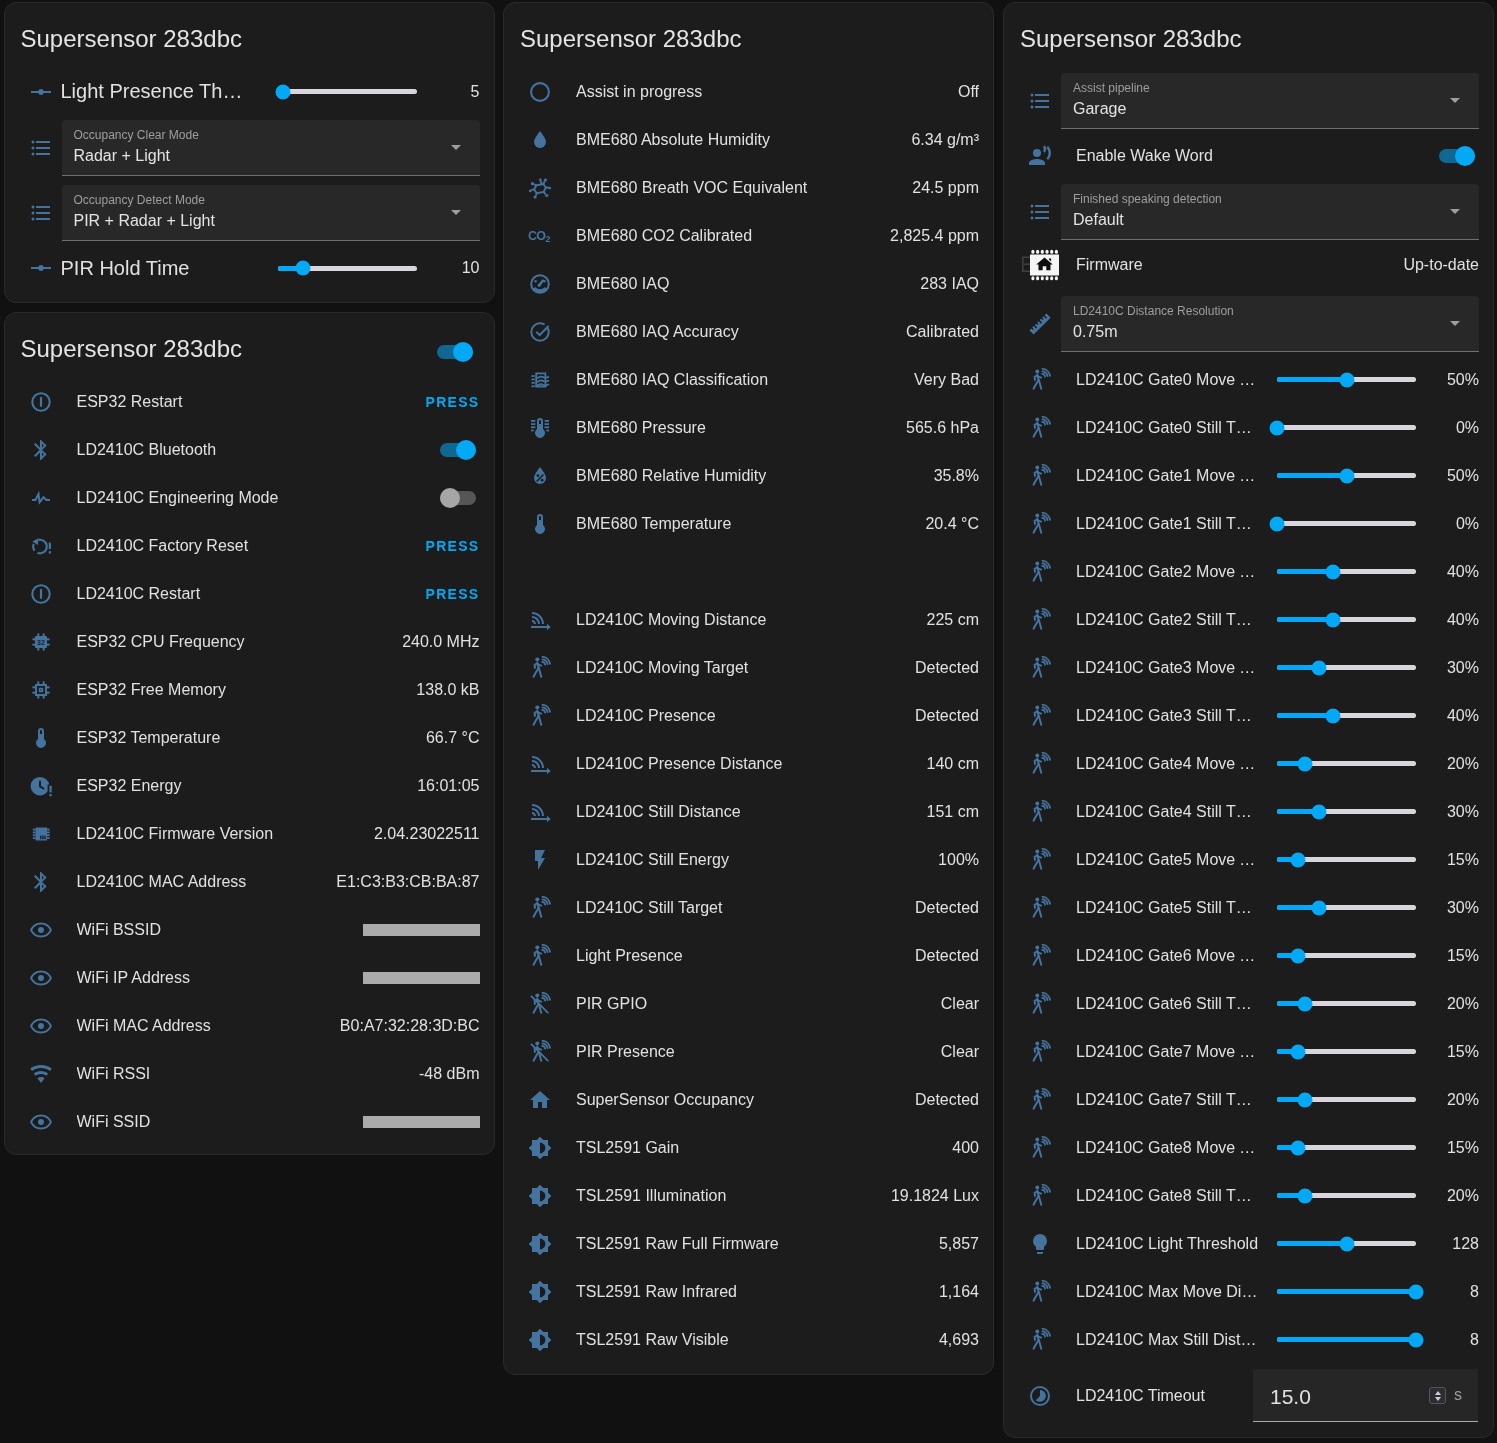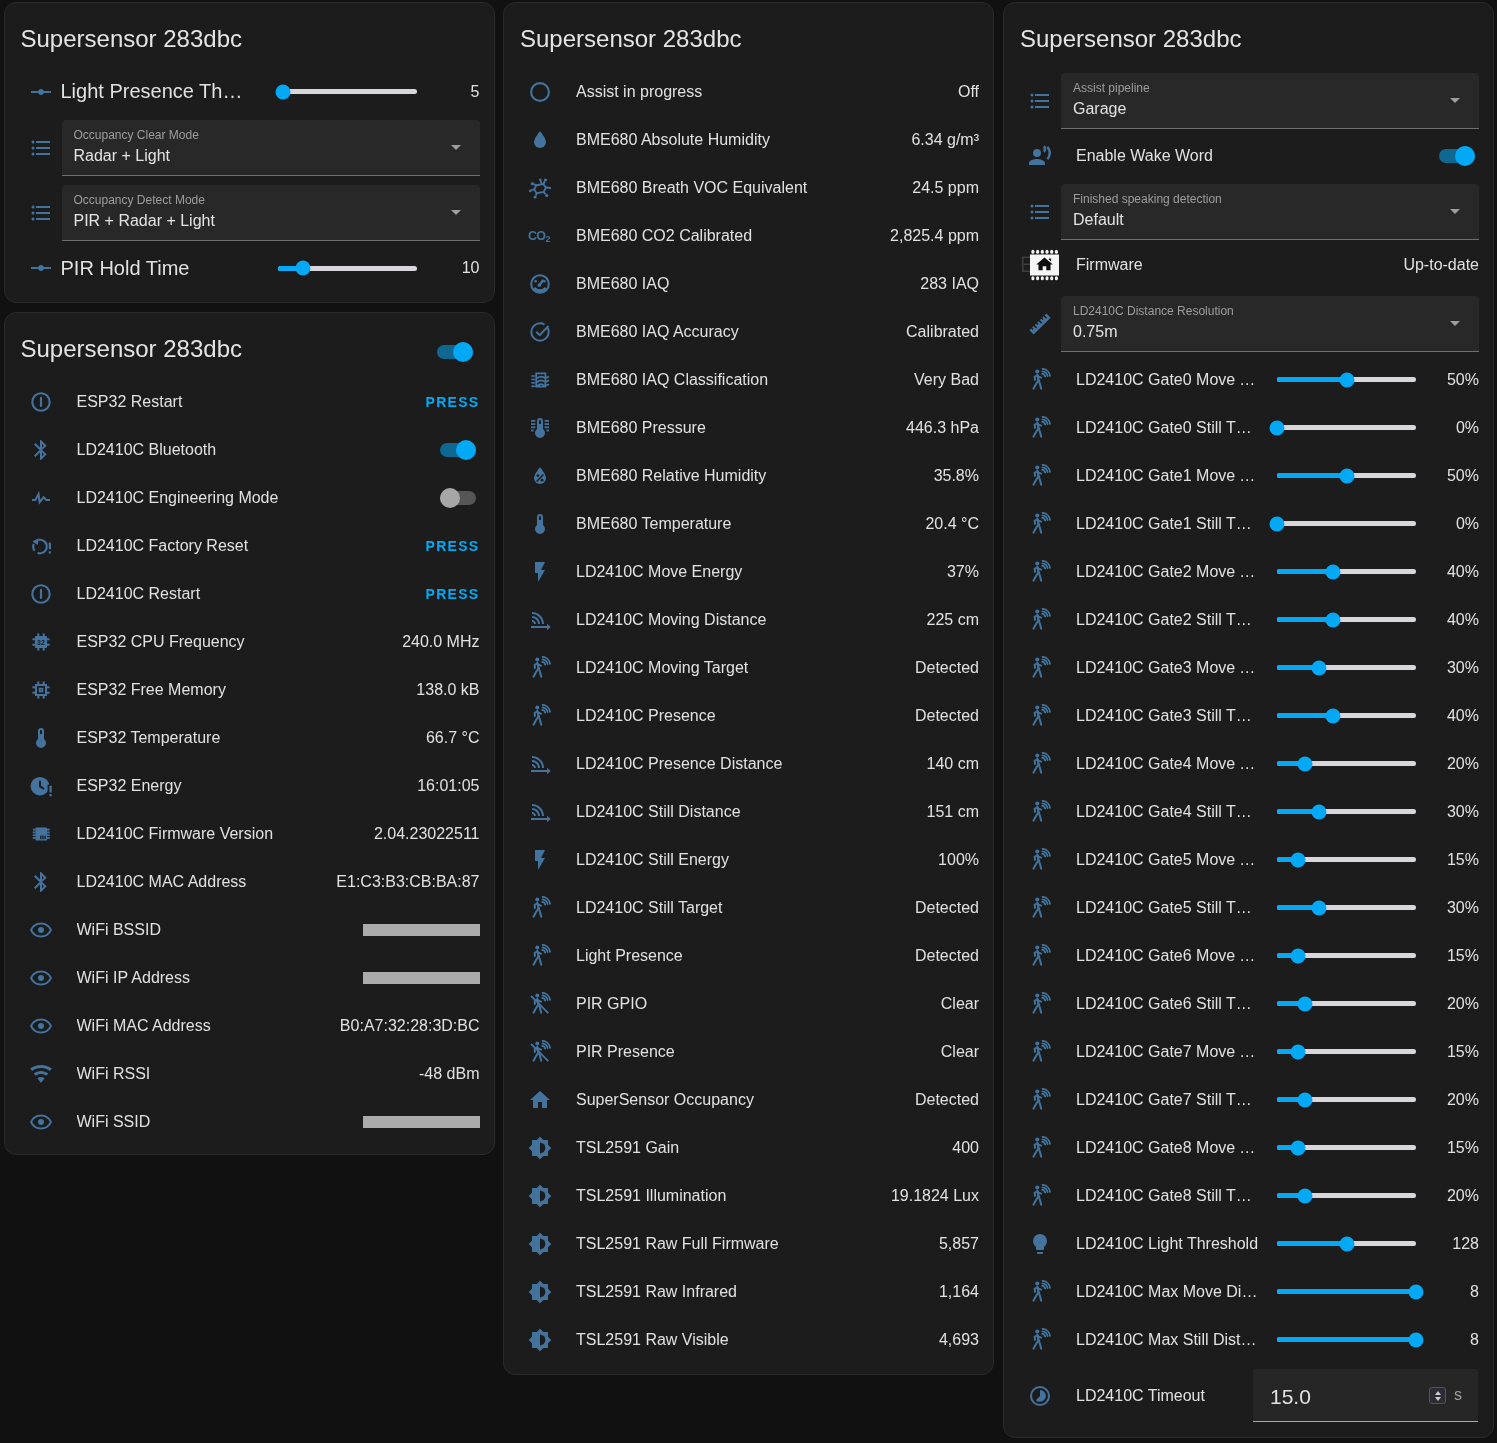--- a/index.html
+++ b/index.html
@@ -372,21 +372,21 @@
           <rect fill="#44739e" x="16.6" y="7.2" width="4.4" height="1.8"></rect>
           <rect fill="#44739e" x="16.6" y="10.4" width="4.4" height="1.8"></rect>
           <rect fill="#44739e" x="3" y="4" width="4.4" height="1.8"></rect>
           <rect fill="#44739e" x="3" y="7.2" width="4.4" height="1.8"></rect>
           <rect fill="#44739e" x="3" y="10.4" width="4.4" height="1.8"></rect>
           <rect fill="#44739e" x="18.4" y="13.6" width="2.6" height="1.8"></rect>
           <rect fill="#44739e" x="3" y="13.6" width="2.6" height="1.8"></rect>
         </svg>
       </div>
       <div class="nm">BME680 Pressure</div>
-      <div class="val">446.3 hPa</div>
+      <div class="val">565.6 hPa</div>
     </div>
 <div class="row" style="top:448.9px">
       <div class="badge">
         <svg width="24" height="24" viewBox="0 0 24 24">
           <path fill="#44739e" d="M12 20a6 6 0 0 1-6-6c0-4 6-10.75 6-10.75S18 10 18 14a6 6 0 0 1-6 6z"></path>
           <circle fill="#1c1c1c" cx="9.9" cy="11.6" r="1.4"></circle>
           <circle fill="#1c1c1c" cx="14.1" cy="16.2" r="1.4"></circle>
           <path stroke="#1c1c1c" stroke-width="1.5" d="m8.6 17.4 6.8-7"></path>
         </svg>
       </div>
@@ -394,29 +394,20 @@
       <div class="val">35.8%</div>
     </div>
 <div class="row" style="top:496.9px">
       <div class="badge">
         <svg width="24" height="24" viewBox="0 0 24 24">
           <path fill="#44739e" d="M15 13V5a3 3 0 0 0-6 0v8a5 5 0 1 0 6 0M12 4a1 1 0 0 1 1 1v3h-2V5a1 1 0 0 1 1-1z"></path>
         </svg>
       </div>
       <div class="nm">BME680 Temperature</div>
       <div class="val">20.4 °C</div>
-    </div>
-<div class="row" style="top:544.9px">
-      <div class="badge">
-        <svg width="24" height="24" viewBox="0 0 24 24">
-          <path fill="#44739e" d="M7 2v11h3v9l7-12h-4l4-8z"></path>
-        </svg>
-      </div>
-      <div class="nm">LD2410C Move Energy</div>
-      <div class="val">37%</div>
     </div>
 <div class="row" style="top:592.9px">
       <div class="badge">
         <svg width="24" height="24" viewBox="0 0 24 24">
           <path fill="#44739e" d="M4 6V4c6.63 0 12 5.37 12 12h-2c0-5.5-4.5-10-10-10m0 4V8c4.42 0 8 3.58 8 8h-2c0-3.31-2.69-6-6-6m0 4v-2c2.21 0 4 1.79 4 4H6c0-1.1-.9-2-2-2M3 18h16v-2.2l3.7 3.2-3.7 3.2V20H3v-2z"></path>
         </svg>
       </div>
       <div class="nm">LD2410C Moving Distance</div>
       <div class="val">225 cm</div>
     </div>

